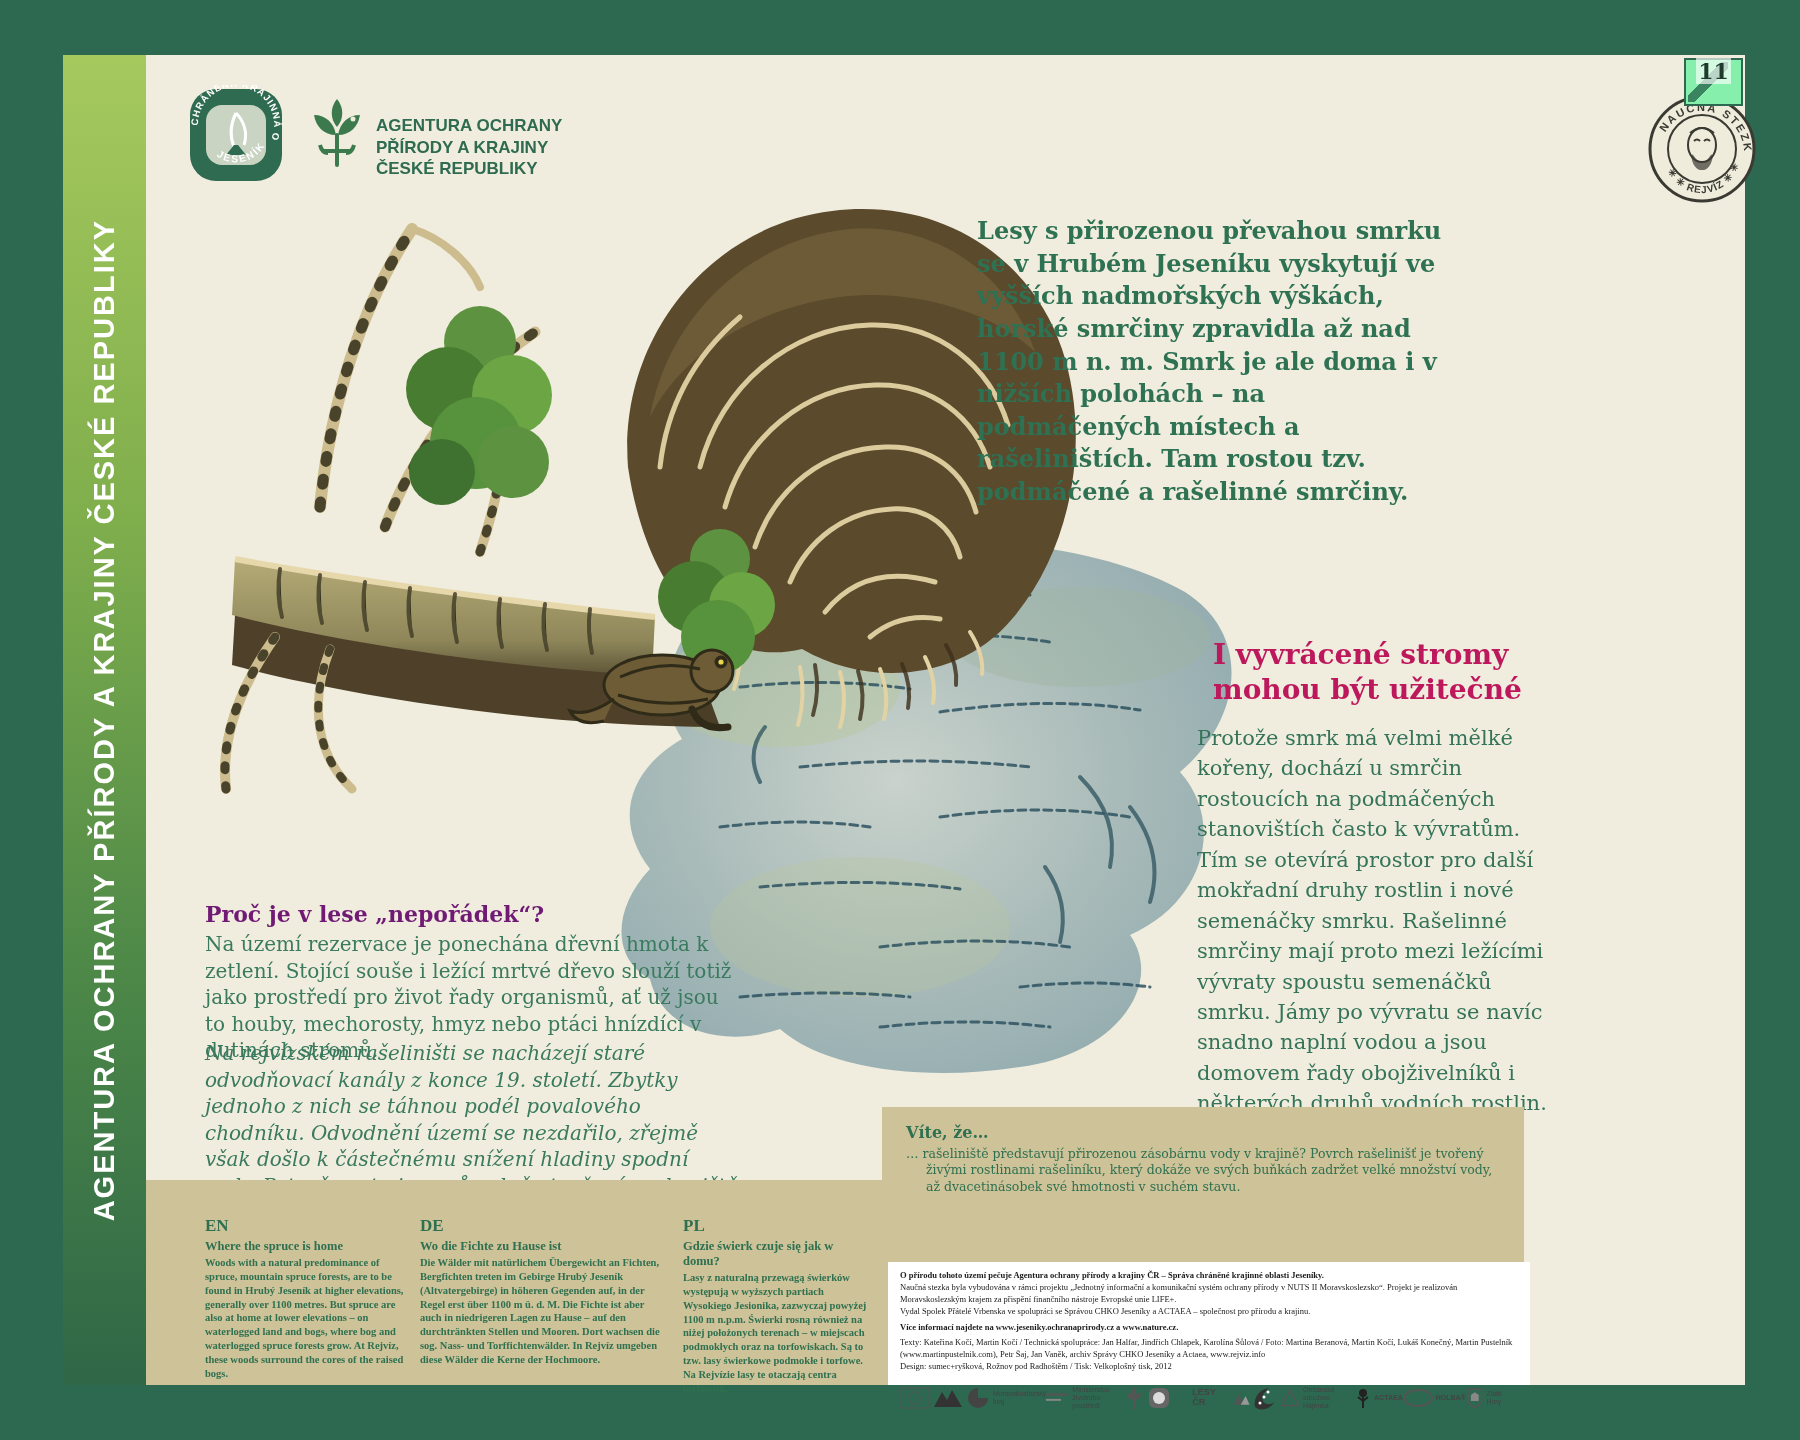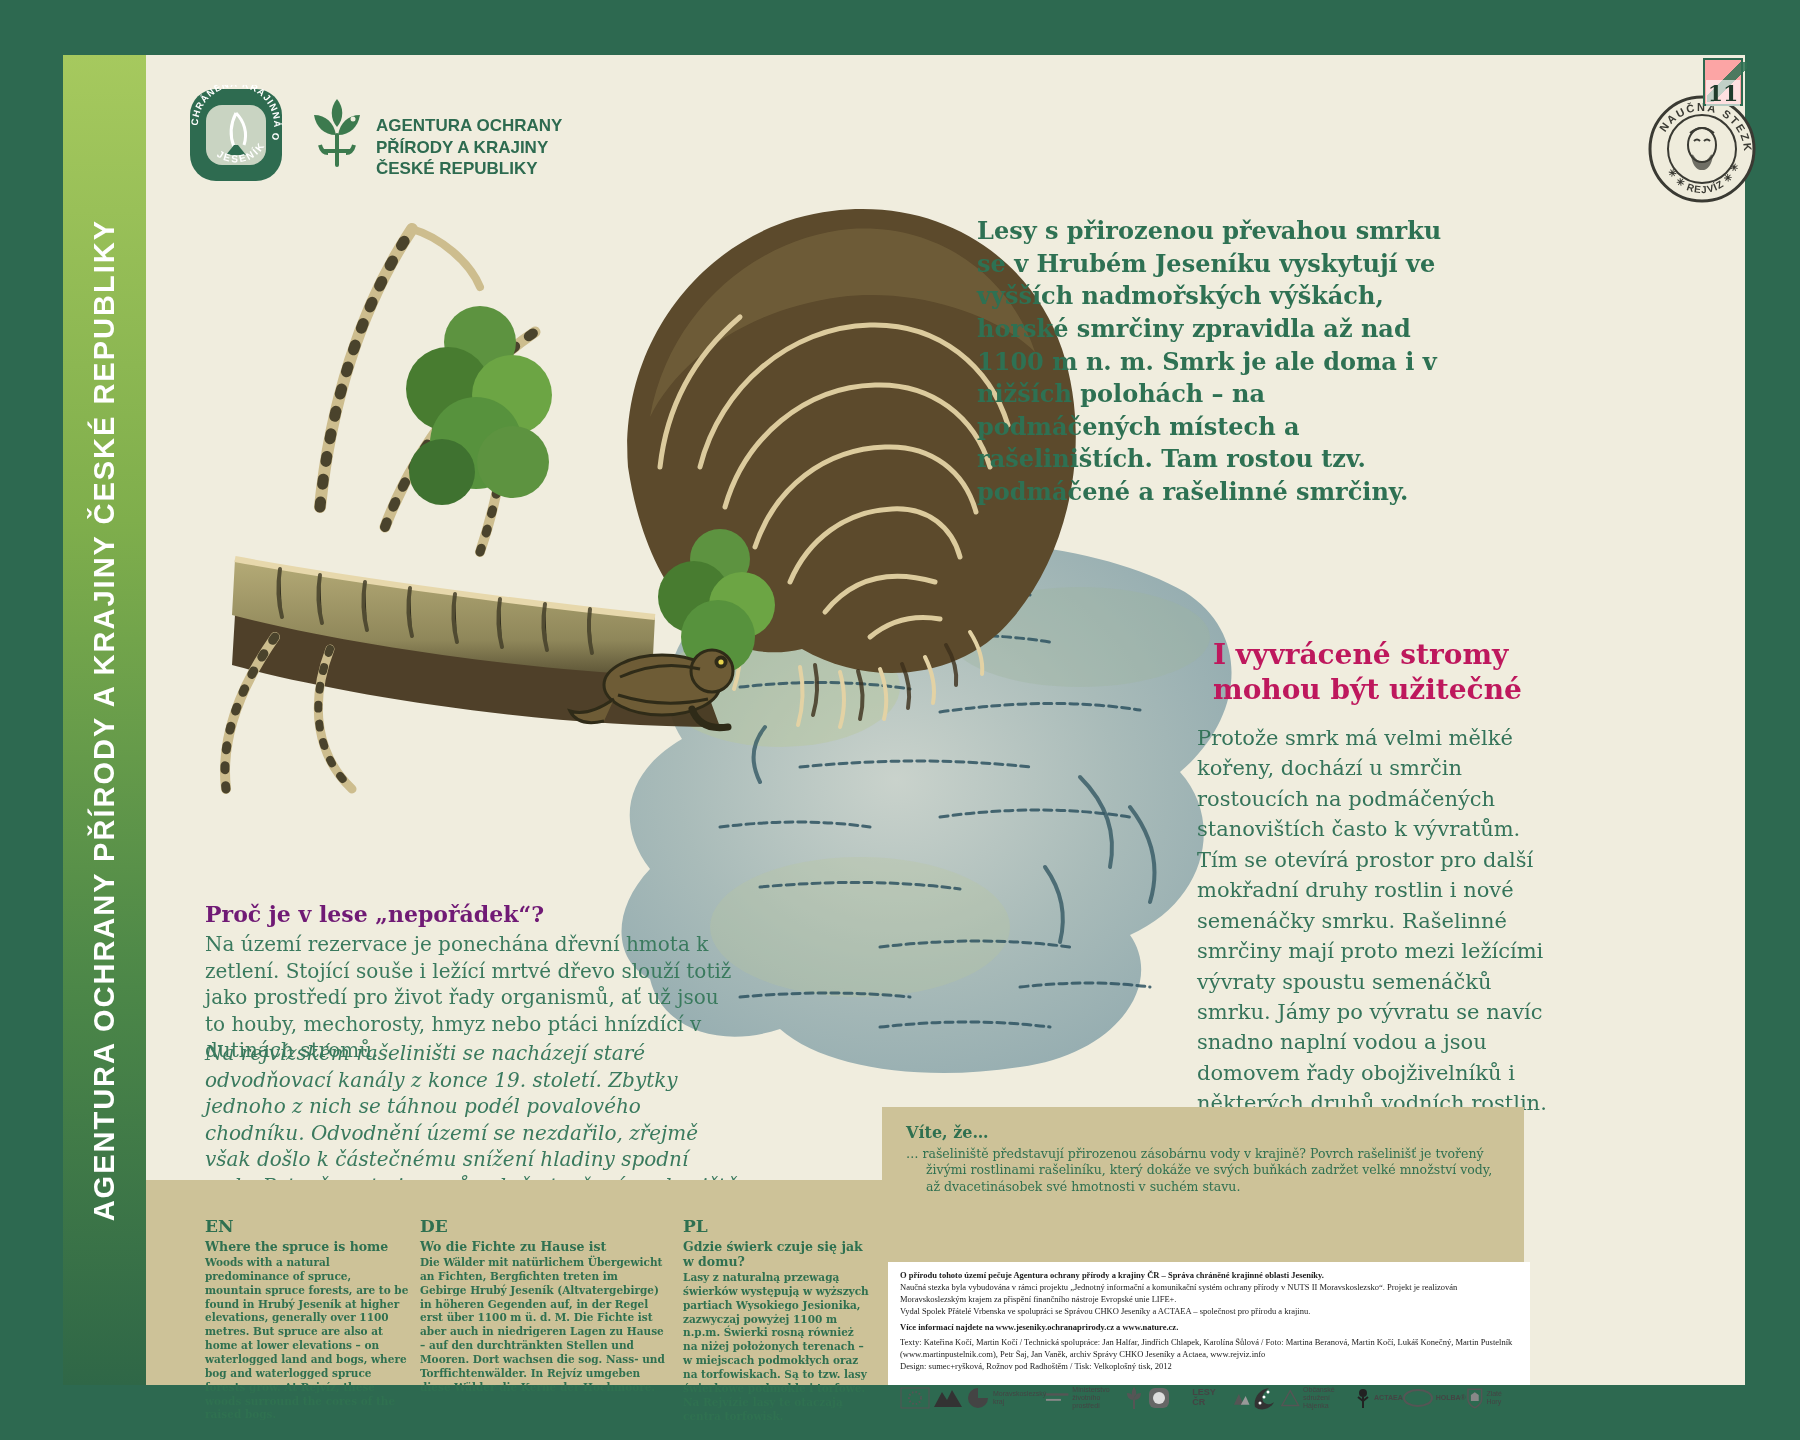--- a/index.html
+++ b/index.html
@@ -31,22 +31,22 @@
   }
   
   .chko-logo{position:absolute;left:40px;top:30px;}
   .aopk{position:absolute;left:160px;top:38px;display:flex;align-items:flex-end;gap:8px;}
   .aopk-text{
     font-family:"Liberation Sans",sans-serif;font-weight:700;font-size:17px;
     color:#2e6b50;line-height:1.25;padding-bottom:6px;
   }
   .rejviz{position:absolute;left:1500px;top:38px;}
   .badge{
-    position:absolute;right:2px;top:3px;width:40px;height:48px;background:#fca5a5;
-    display:flex;align-items:flex-end;justify-content:center;
+    position:absolute;right:2px;top:3px;width:59px;height:48px;background:#86efac;
+    display:flex;align-items:flex-start;justify-content:center;
     font-weight:700;font-size:22px;color:#1f3b2c;
     box-shadow:0 0 0 2px #2d6950 inset;
   }
   .badge::before{
     content:"";position:absolute;left:4px;top:4px;width:40px;height:40px;
     background:linear-gradient(135deg,transparent 42%,#2e7153 42%,#2e7153 58%,transparent 58%);
     opacity:.85;
   }
   .badge span{position:relative;background:rgba(255,255,255,.65);padding:0 2px;}
   
@@ -61,21 +61,21 @@
   .sec-mess h3{margin:0 0 4px 0;color:#701a75;font-size:22px;}
   .sec-mess p{margin:0;font-size:20px;line-height:1.33;}
   .italic-note{
     position:absolute;left:59px;top:985px;width:540px;
     color:#3a7a5e;font-style:italic;font-size:20px;line-height:1.33;
   }
   
   .lang-band{
     position:absolute;left:0;top:1125px;width:742px;height:205px;background:#cdc298;
   }
-  .lang-col{position:absolute;top:36px;color:#2f7050;}
+  .lang-col{position:absolute;top:36px;color:#2f7050;font-family:Liberation Serif, serif;}
   .lang-col .code{font-weight:700;font-size:17px;margin-bottom:3px;}
   .lang-col .ltitle{font-weight:700;font-size:12.5px;margin-bottom:2px;}
   .lang-col .lbody{font-weight:700;font-size:10.5px;line-height:1.32;}
   .lang-en{left:59px;width:205px;}
   .lang-de{left:274px;width:248px;}
   .lang-pl{left:537px;width:186px;}
   .dyk-box{
     position:absolute;left:736px;top:1052px;width:642px;height:155px;background:#cdc298;
     box-sizing:border-box;padding:16px 24px;color:#2f7050;
   }

